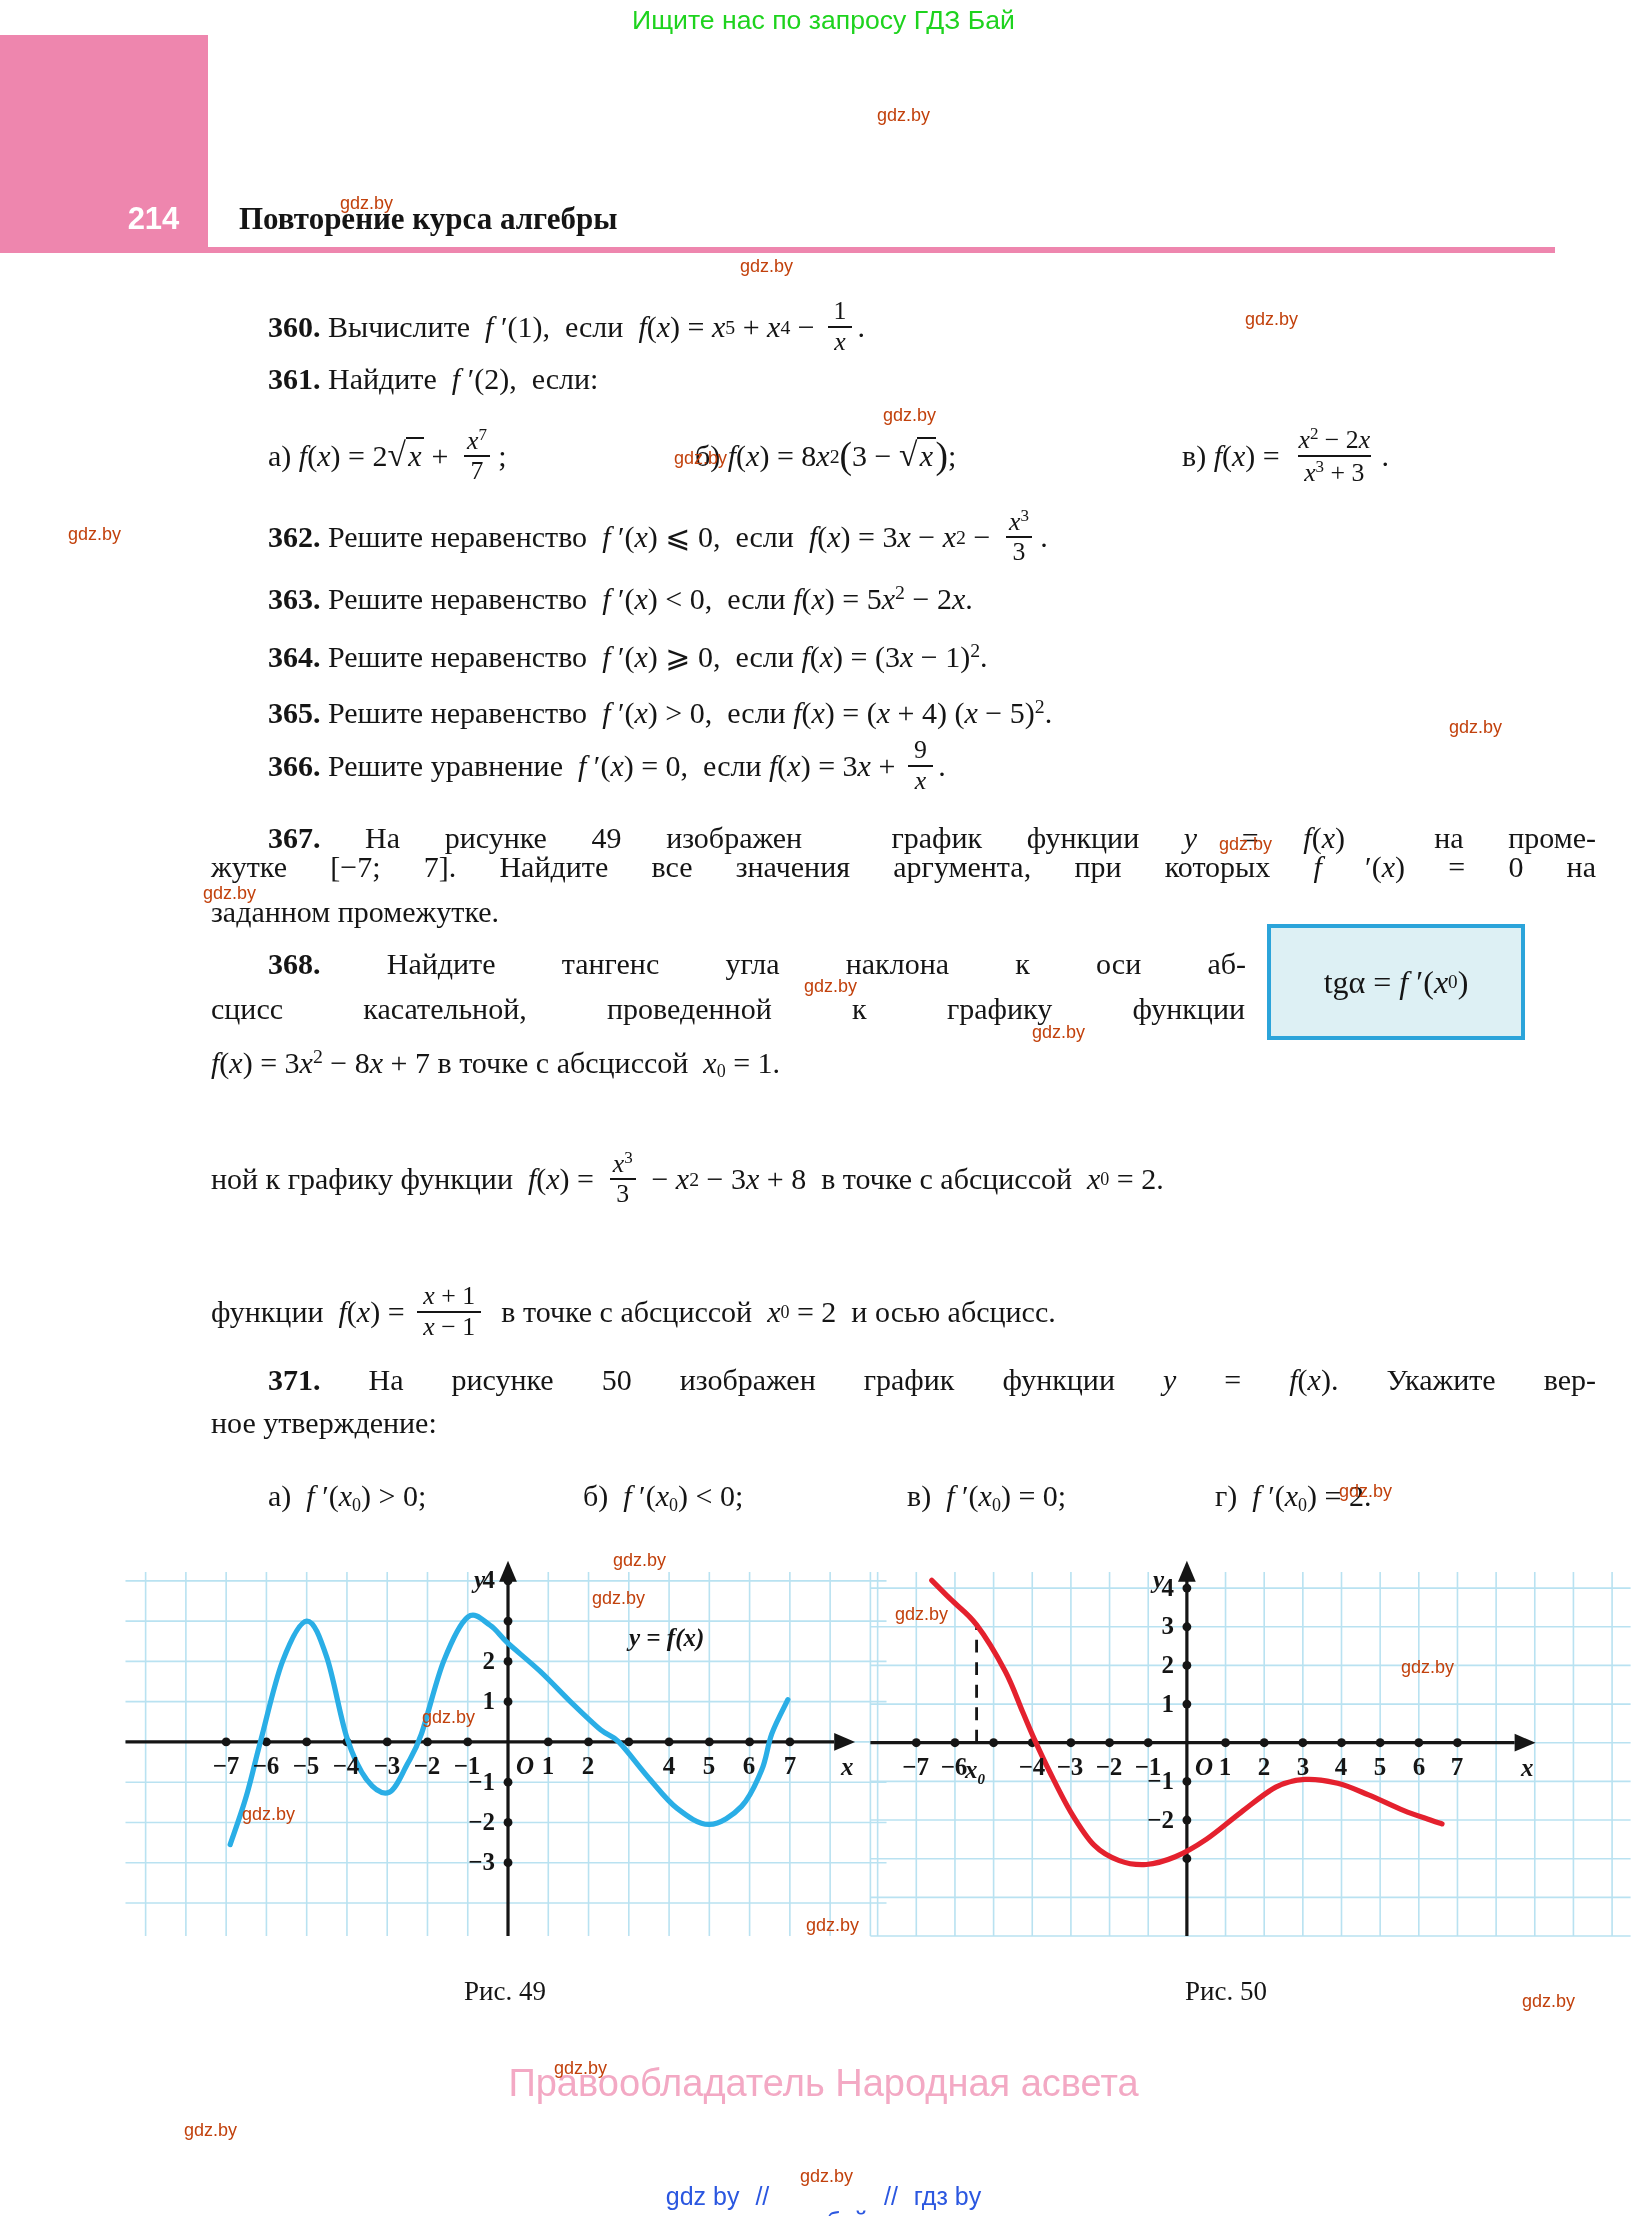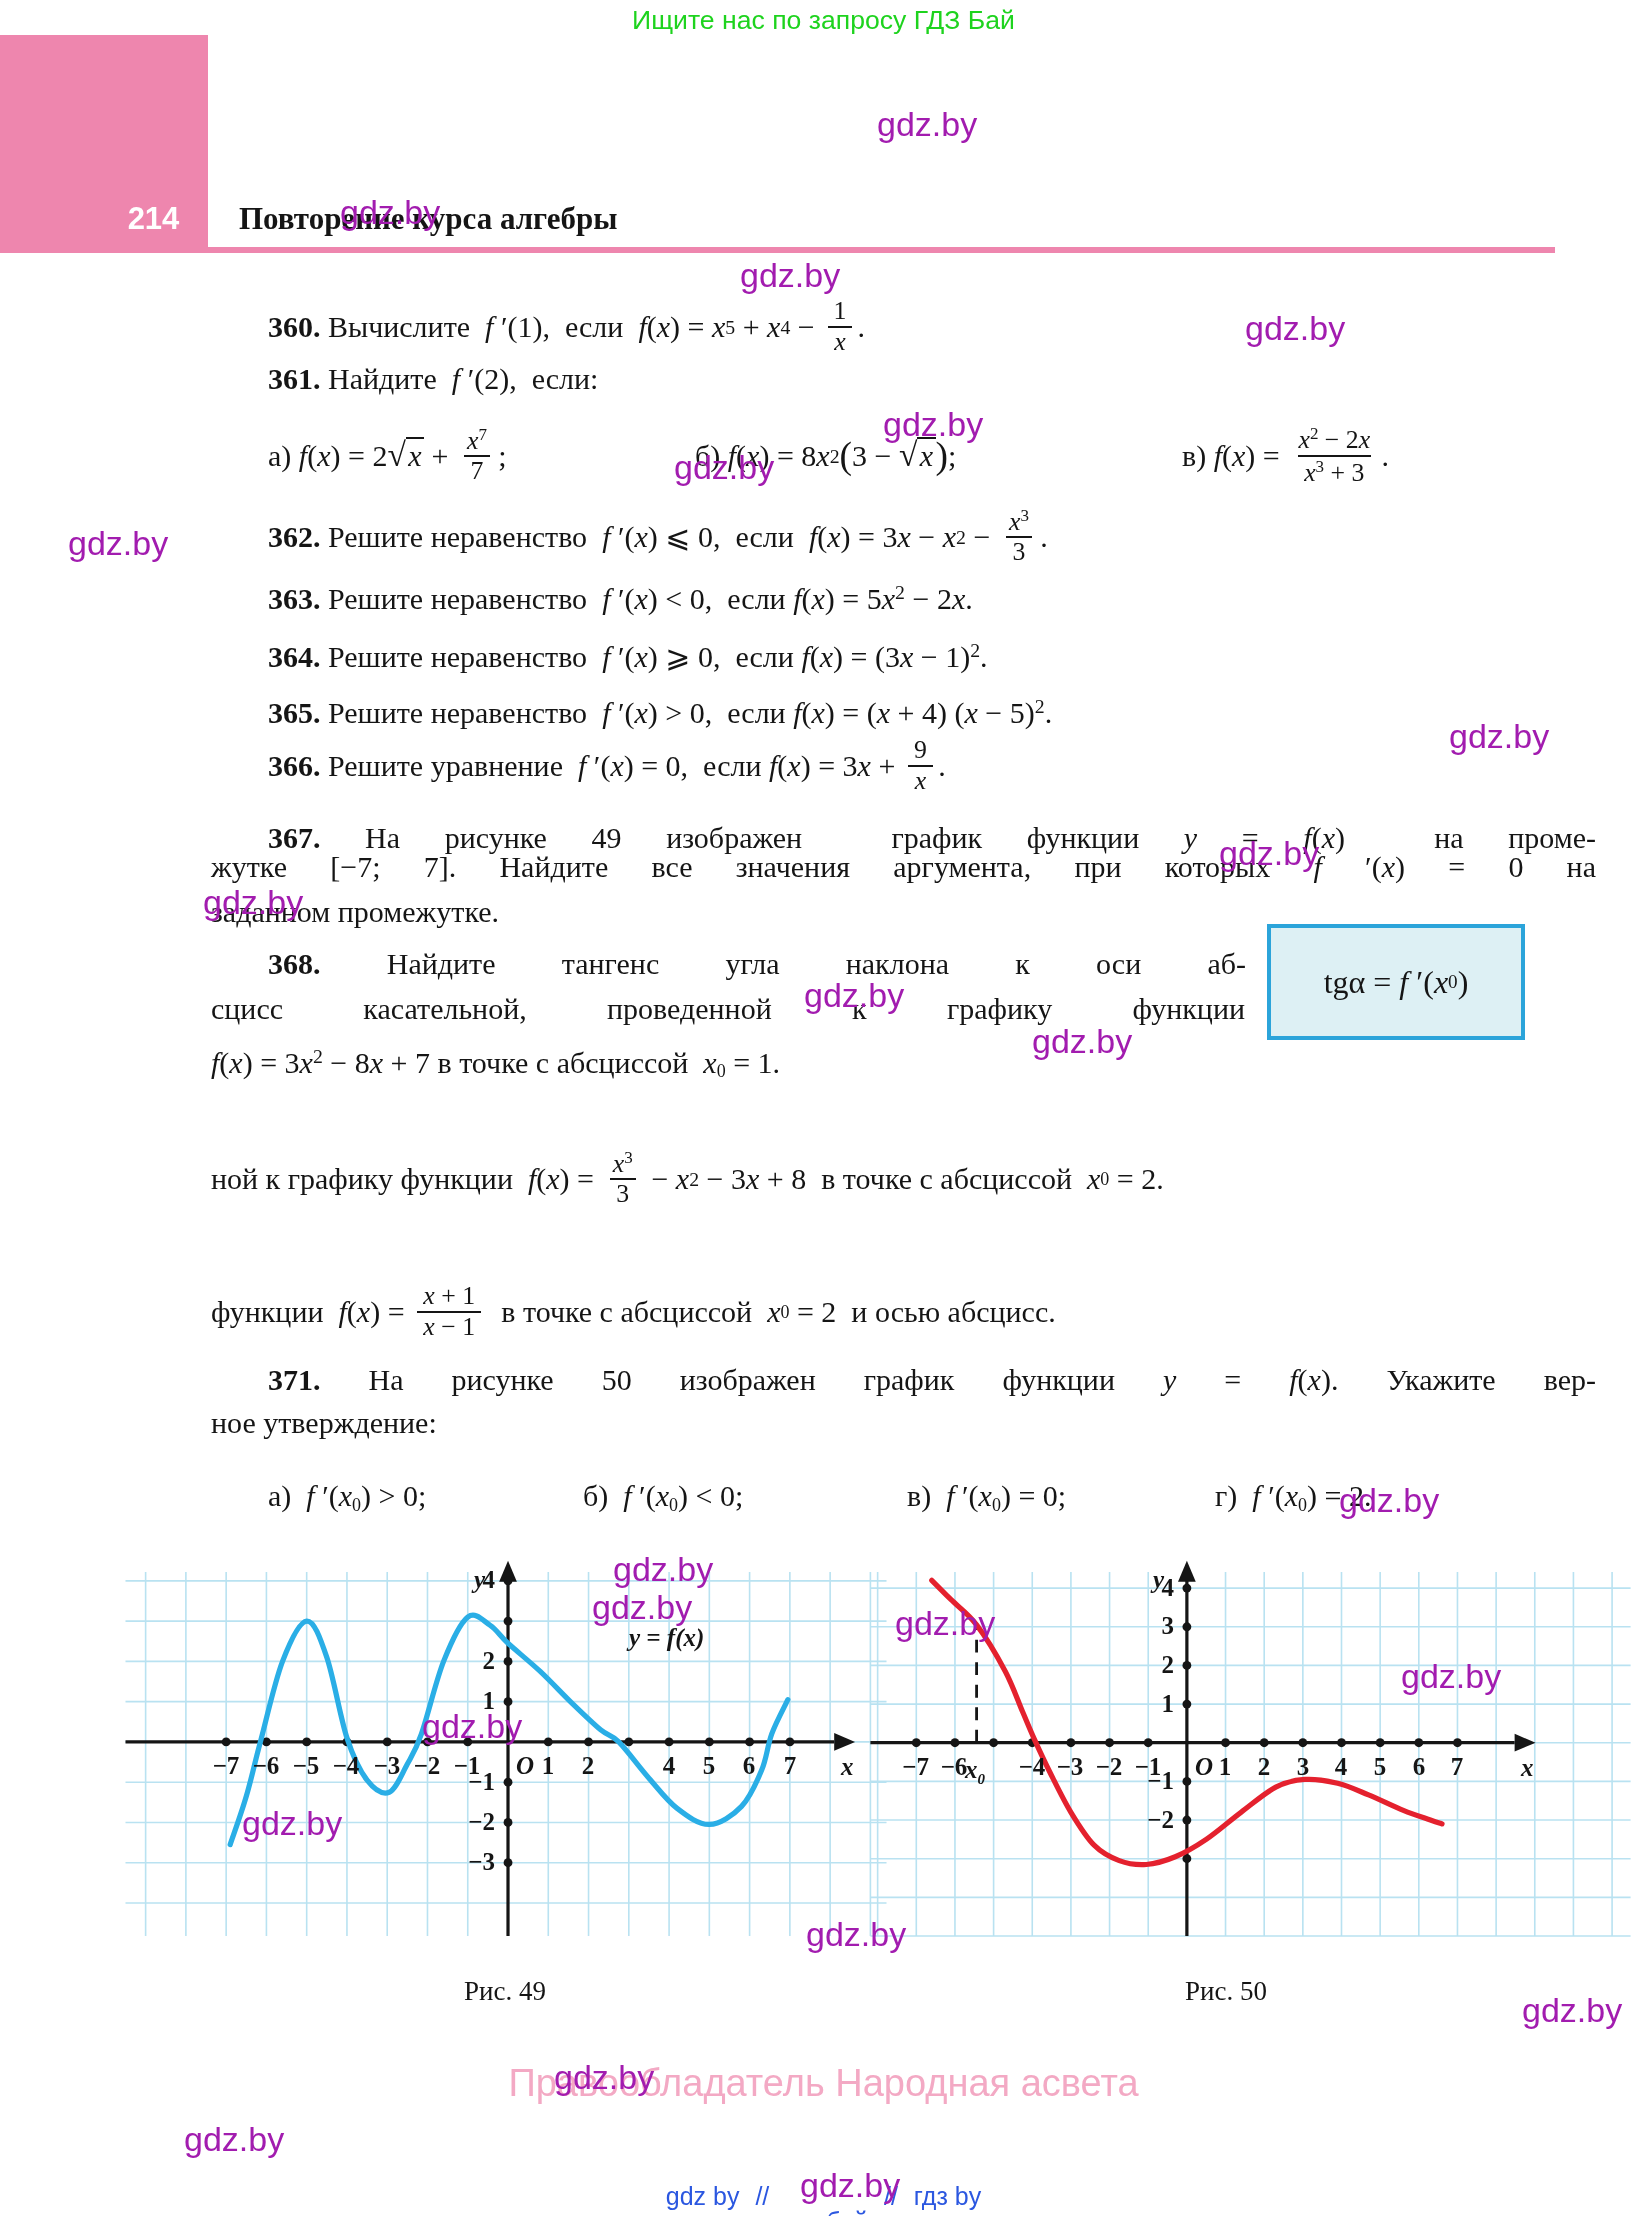--- a/index.html
+++ b/index.html
@@ -9,21 +9,21 @@
   
   .promo{left:0;top:4.8px;width:100%;text-align:center;font-family:"Liberation Sans","DejaVu Sans",sans-serif;
          font-size:26.6px;font-weight:500;}
   
   .pink-block{left:0;top:35px;width:208px;height:214px;}
   .page-num{left:113px;top:201px;width:81px;text-align:center;color:#fff;
             font-family:"Liberation Sans","DejaVu Sans",sans-serif;font-weight:bold;font-size:31px;}
   .head-rule{left:0;top:247px;width:1555px;height:6.4px;}
   .title{left:239px;top:201px;width:725px;font-size:31px;font-weight:bold;margin:0;}
   
-  .wm{position:absolute;font-family:"Liberation Sans","DejaVu Sans",sans-serif;font-size:34px;color:#a21caf;z-index:40;}
+  .wm{position:absolute;font-family:"Liberation Sans","DejaVu Sans",sans-serif;font-size:18px;color:#c2410c;z-index:40;}
   
   .line{position:absolute;font-size:30px;line-height:42px;white-space:nowrap;z-index:5;}
   .line.j{white-space:normal;text-align:justify;text-align-last:justify;}
   .line.fx{display:flex;align-items:center;height:97px;}
   .tk-tx,.tk-b,.tk-it{white-space:pre;}
   .tk-b{font-weight:bold;}
   .tk-it{font-style:italic;}
   .tk-sup{font-size:.66em;vertical-align:.5em;white-space:pre;}
   .tk-sub{font-size:.6em;vertical-align:-.25em;white-space:pre;}
   .tk-fr{display:inline-flex;flex-direction:column;align-items:center;vertical-align:middle;

